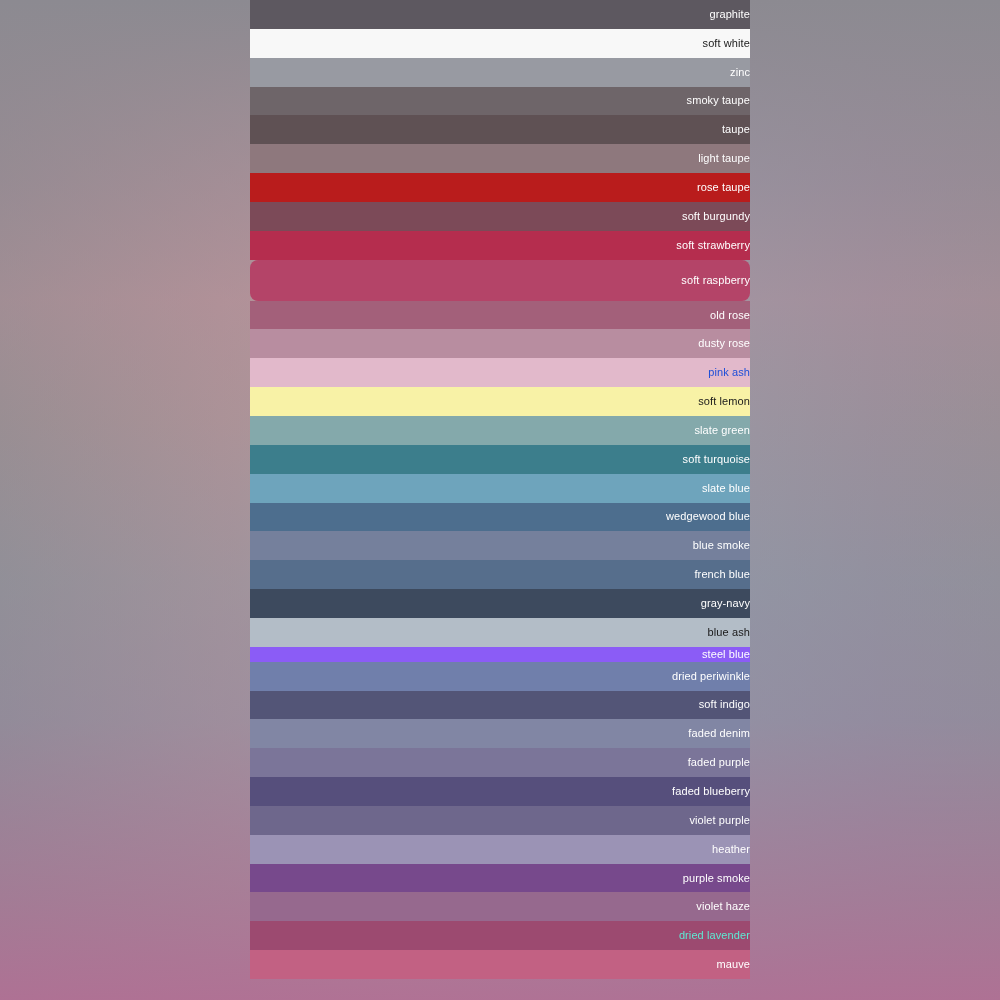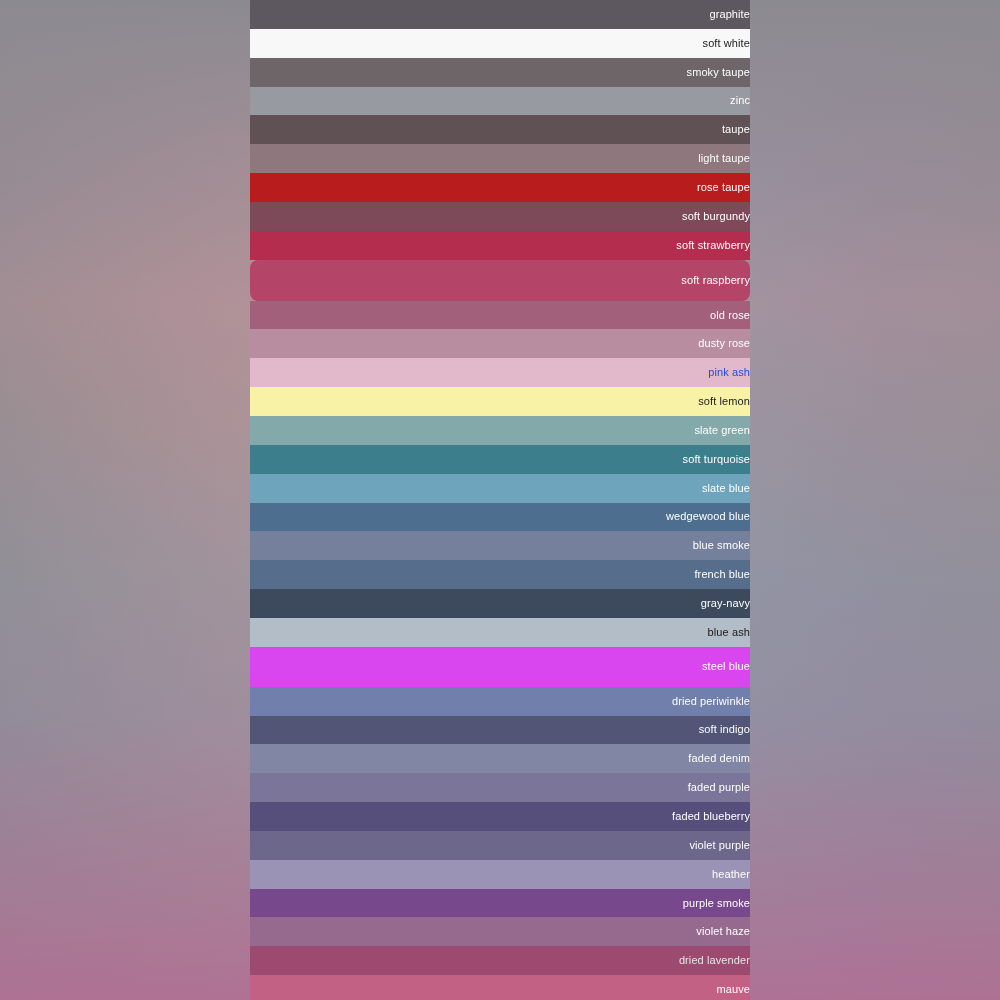--- a/index.html
+++ b/index.html
@@ -75,25 +75,25 @@
 
 <div id="background-gradient"></div>
 
 <div id="swatch-panel">
     <div class="swatch-row" style="height: 28.85px; background-color: rgb(93, 88, 96);">
       <span class="swatch-label" style="color: rgb(255, 255, 255);">graphite</span>
     </div>
     <div class="swatch-row" style="height: 28.85px; background-color: rgb(248, 248, 248);">
       <span class="swatch-label" style="color: rgb(26, 26, 26);">soft white</span>
     </div>
+    <div class="swatch-row" style="height: 28.85px; background-color: rgb(152, 154, 162);">
+      <span class="swatch-label" style="color: rgb(255, 255, 255);">zinc</span>
+    </div>
     <div class="swatch-row" style="height: 28.85px; background-color: rgb(110, 101, 105);">
       <span class="swatch-label" style="color: rgb(255, 255, 255);">smoky taupe</span>
-    </div>
-    <div class="swatch-row" style="height: 28.85px; background-color: rgb(152, 154, 162);">
-      <span class="swatch-label" style="color: rgb(255, 255, 255);">zinc</span>
     </div>
     <div class="swatch-row" style="height: 28.85px; background-color: rgb(95, 81, 84);">
       <span class="swatch-label" style="color: rgb(255, 255, 255);">taupe</span>
     </div>
     <div class="swatch-row" style="height: 28.85px; background-color: rgb(142, 120, 125);">
       <span class="swatch-label" style="color: rgb(255, 255, 255);">light taupe</span>
     </div>
     <div class="swatch-row" style="height: 28.85px; background-color: #b91c1c;">
       <span class="swatch-label" style="color: rgb(255, 255, 255);">rose taupe</span>
     </div>
@@ -135,21 +135,21 @@
     </div>
     <div class="swatch-row" style="height: 28.85px; background-color: rgb(86, 110, 140);">
       <span class="swatch-label" style="color: rgb(255, 255, 255);">french blue</span>
     </div>
     <div class="swatch-row" style="height: 28.85px; background-color: rgb(61, 74, 94);">
       <span class="swatch-label" style="color: rgb(255, 255, 255);">gray-navy</span>
     </div>
     <div class="swatch-row" style="height: 28.85px; background-color: rgb(179, 189, 199);">
       <span class="swatch-label" style="color: rgb(26, 26, 26);">blue ash</span>
     </div>
-    <div class="swatch-row" style="height: 40px; background-color: #d946ef;">
+    <div class="swatch-row" style="height: 15px; background-color: #8b5cf6;">
       <span class="swatch-label" style="color: rgb(255, 255, 255);">steel blue</span>
     </div>
     <div class="swatch-row" style="height: 28.85px; background-color: rgb(112, 127, 171);">
       <span class="swatch-label" style="color: rgb(255, 255, 255);">dried periwinkle</span>
     </div>
     <div class="swatch-row" style="height: 28.85px; background-color: rgb(83, 85, 119);">
       <span class="swatch-label" style="color: rgb(255, 255, 255);">soft indigo</span>
     </div>
     <div class="swatch-row" style="height: 28.85px; background-color: rgb(129, 134, 164);">
       <span class="swatch-label" style="color: rgb(255, 255, 255);">faded denim</span>
@@ -166,18 +166,18 @@
     <div class="swatch-row" style="height: 28.85px; background-color: rgb(155, 147, 181);">
       <span class="swatch-label" style="color: rgb(255, 255, 255);">heather</span>
     </div>
     <div class="swatch-row" style="height: 28.85px; background-color: rgb(119, 73, 140);">
       <span class="swatch-label" style="color: rgb(255, 255, 255);">purple smoke</span>
     </div>
     <div class="swatch-row" style="height: 28.85px; background-color: rgb(150, 105, 142);">
       <span class="swatch-label" style="color: rgb(255, 255, 255);">violet haze</span>
     </div>
     <div class="swatch-row" style="height: 28.85px; background-color: rgb(156, 74, 112);">
-      <span class="swatch-label" style="color: #e5e5e5;">dried lavender</span>
+      <span class="swatch-label" style="color: #5eead4;">dried lavender</span>
     </div>
     <div class="swatch-row" style="height: 28.85px; background-color: rgb(194, 97, 131);">
       <span class="swatch-label" style="color: rgb(255, 255, 255);">mauve</span>
     </div>
   </div>
 
 </body></html>

